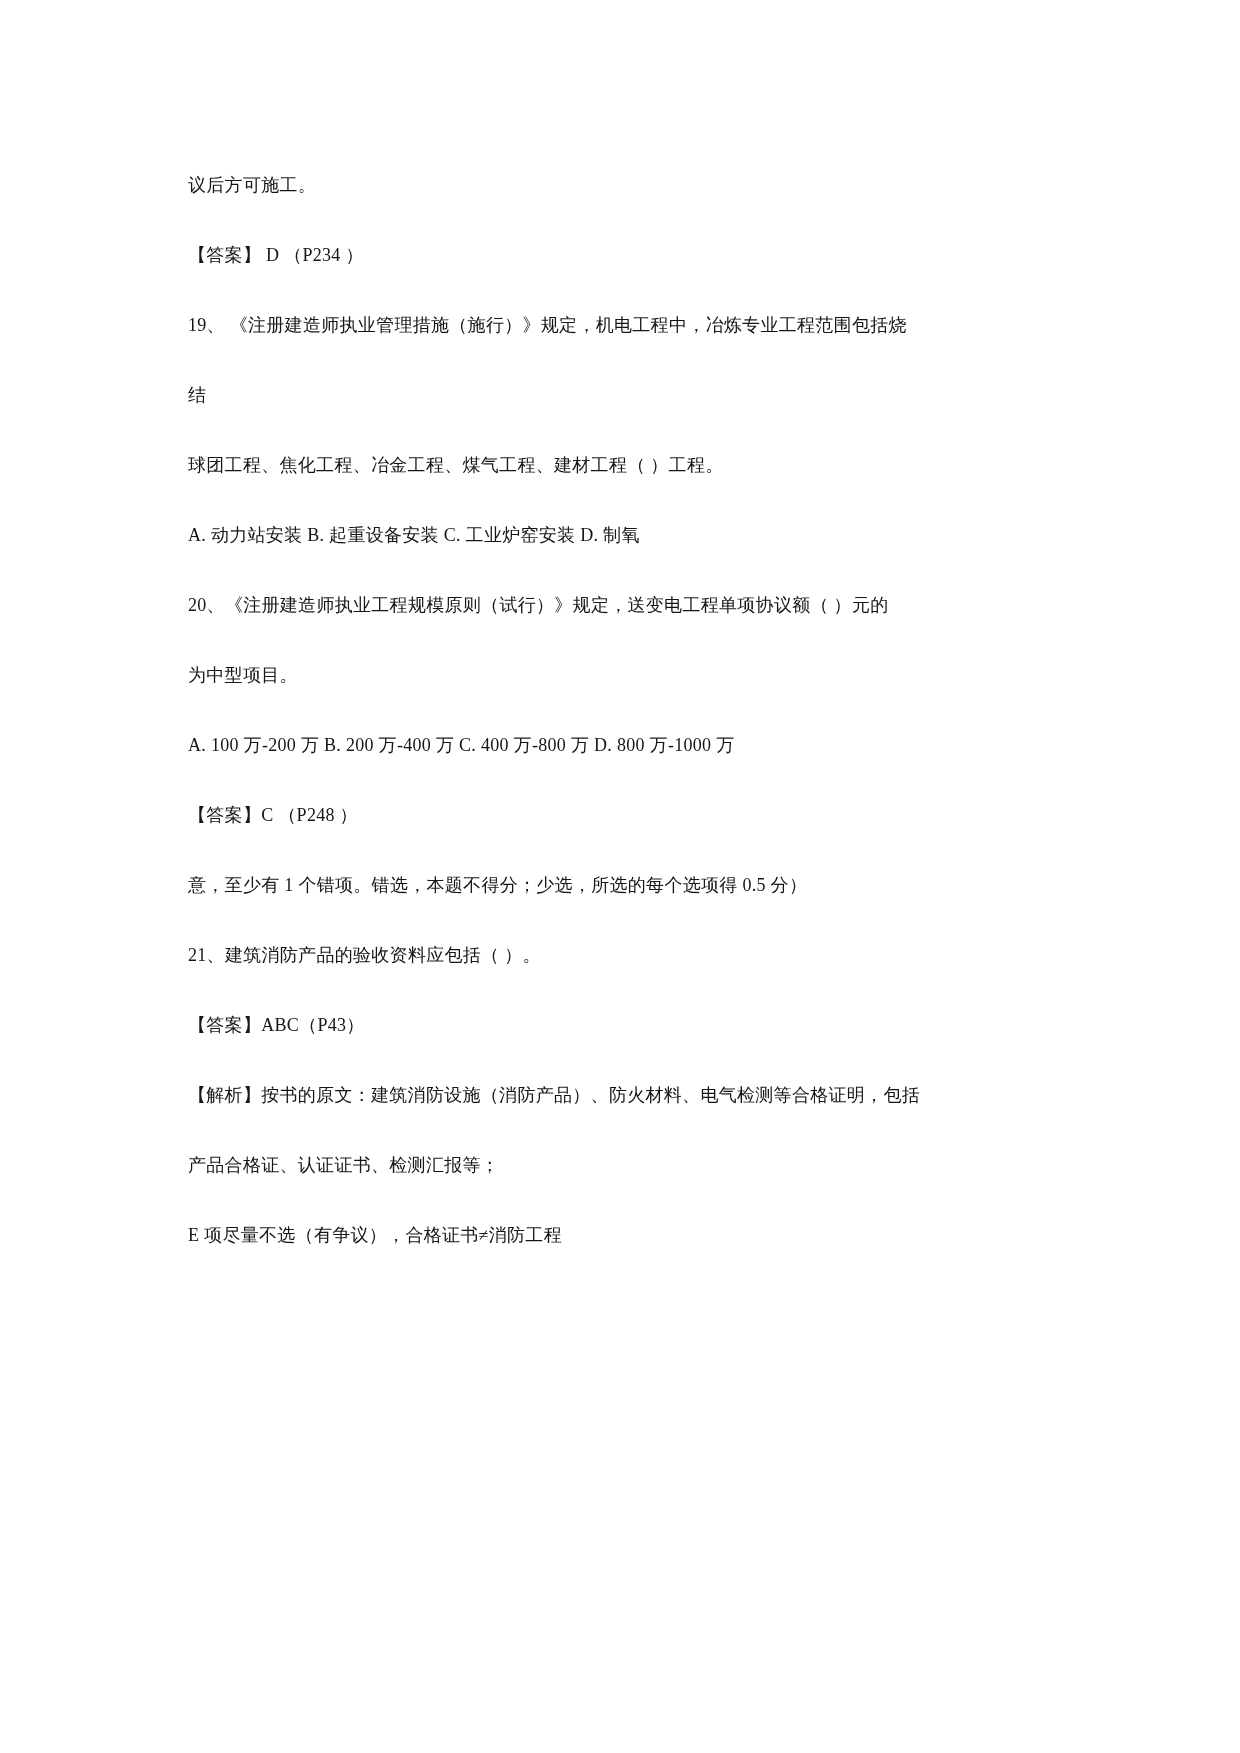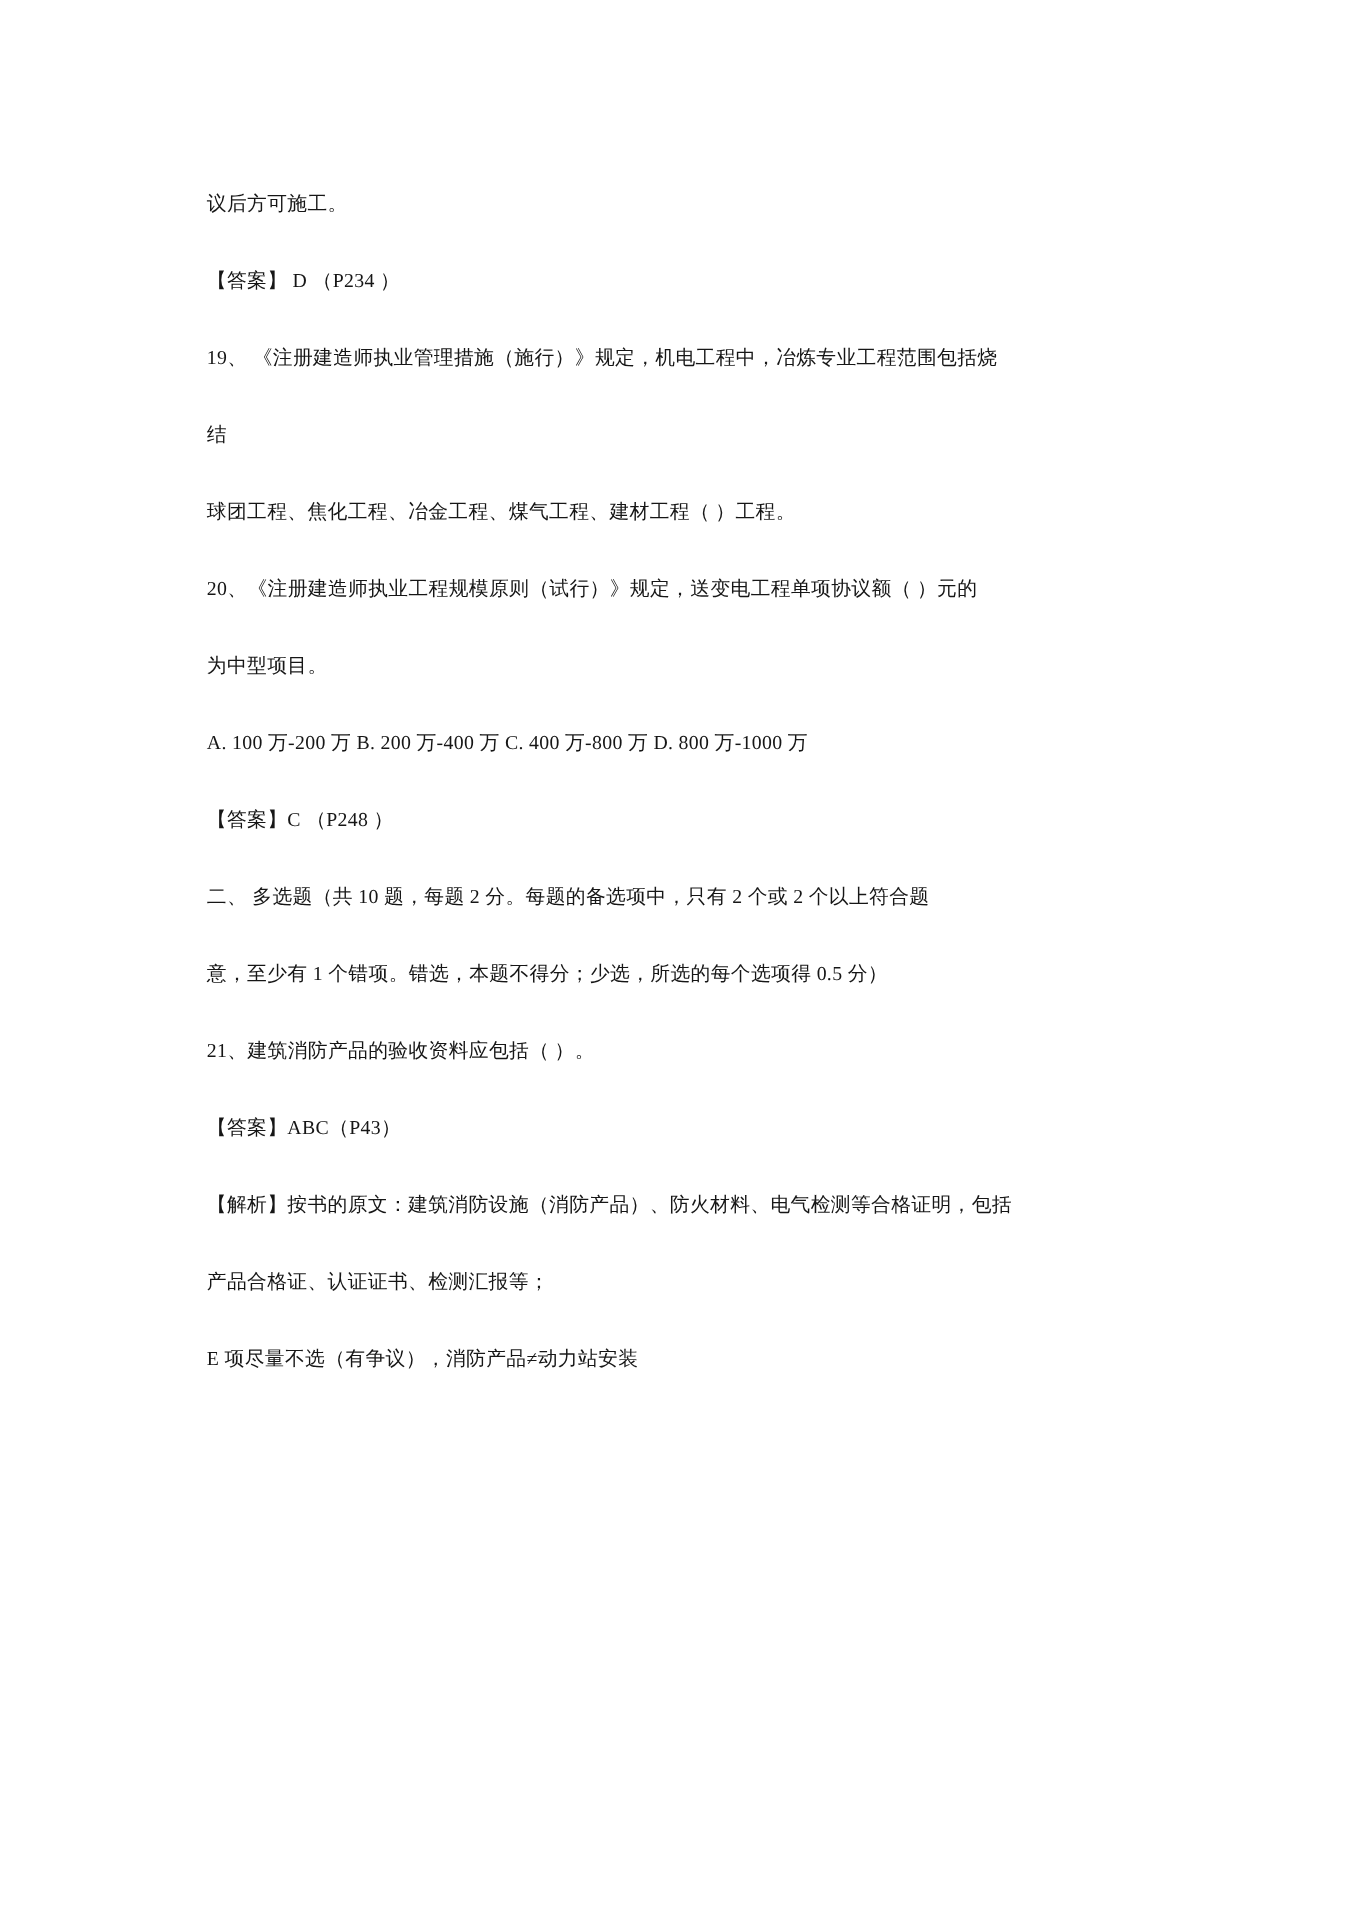--- a/index.html
+++ b/index.html
@@ -38,25 +38,25 @@
 </head>
 <body>
 
 <div class="page">
   <div class="content">
     <p class="line">议后方可施工。</p>
     <p class="line">【答案】 D （P234 ）</p>
     <p class="line">19、 《注册建造师执业管理措施（施行）》规定，机电工程中，冶炼专业工程范围包括烧</p>
     <p class="line">结</p>
     <p class="line">球团工程、焦化工程、冶金工程、煤气工程、建材工程（ ）工程。</p>
+    <p class="line">A. 动力站安装 B. 起重设备安装 C. 工业炉窑安装 D. 制氧</p>
     <p class="line">20、《注册建造师执业工程规模原则（试行）》规定，送变电工程单项协议额（ ）元的</p>
     <p class="line">为中型项目。</p>
     <p class="line">A. 100 万-200 万 B. 200 万-400 万 C. 400 万-800 万 D. 800 万-1000 万</p>
     <p class="line">【答案】C （P248 ）</p>
-    <p class="line">二、 多选题（共 10 题，每题 2 分。每题的备选项中，只有 2 个或 2 个以上符合题</p>
     <p class="line">意，至少有 1 个错项。错选，本题不得分；少选，所选的每个选项得 0.5 分）</p>
     <p class="line">21、建筑消防产品的验收资料应包括（ ）。</p>
     <p class="line">【答案】ABC（P43）</p>
     <p class="line">【解析】按书的原文：建筑消防设施（消防产品）、防火材料、电气检测等合格证明，包括</p>
     <p class="line">产品合格证、认证证书、检测汇报等；</p>
-    <p class="line">E 项尽量不选（有争议），消防产品≠动力站安装</p>
+    <p class="line">E 项尽量不选（有争议），合格证书≠消防工程</p>
   </div>
 </div>
 
 </body></html>

